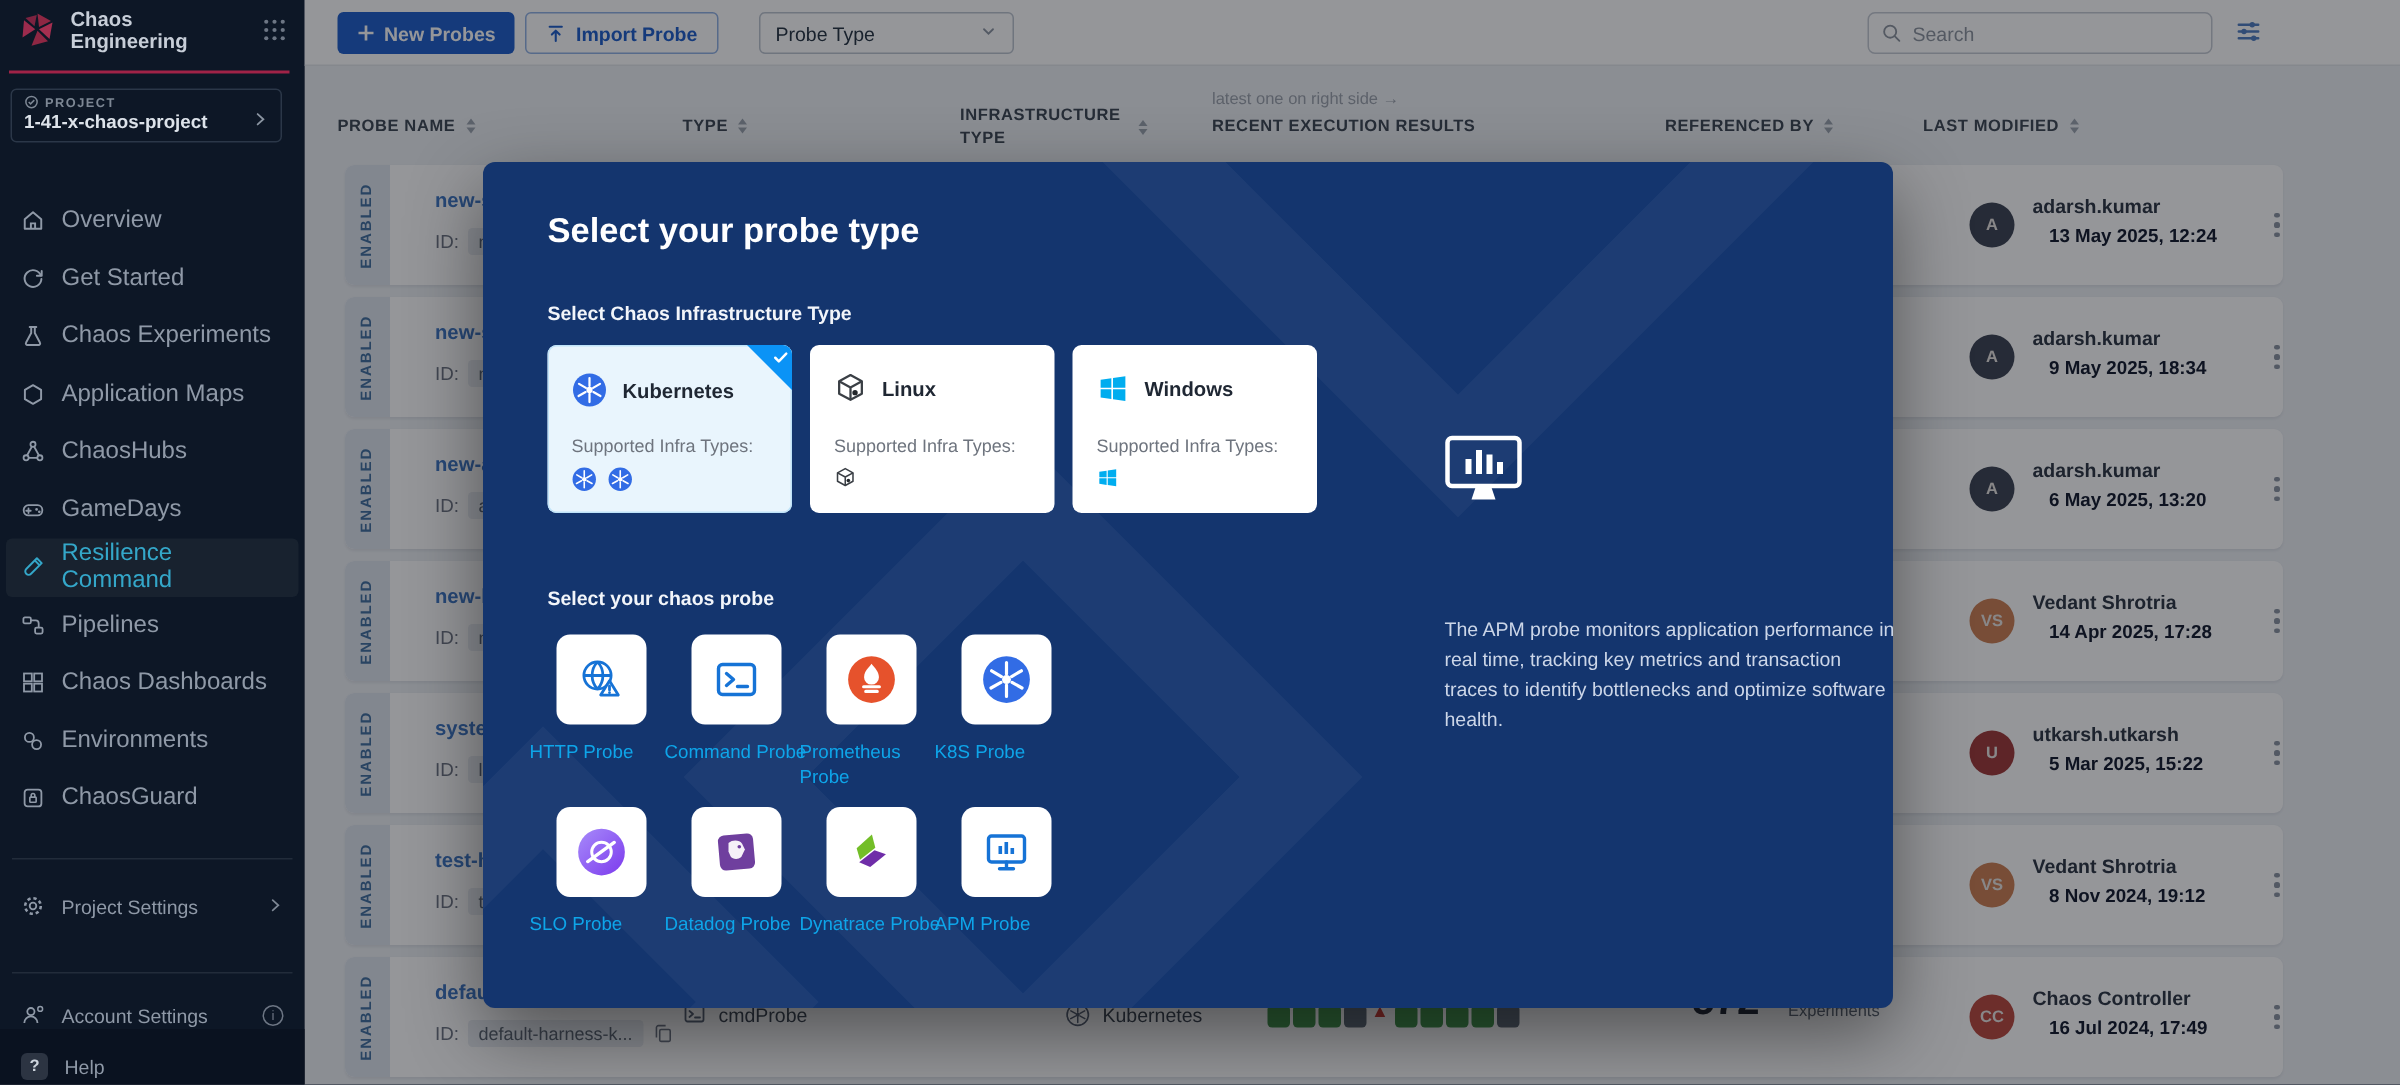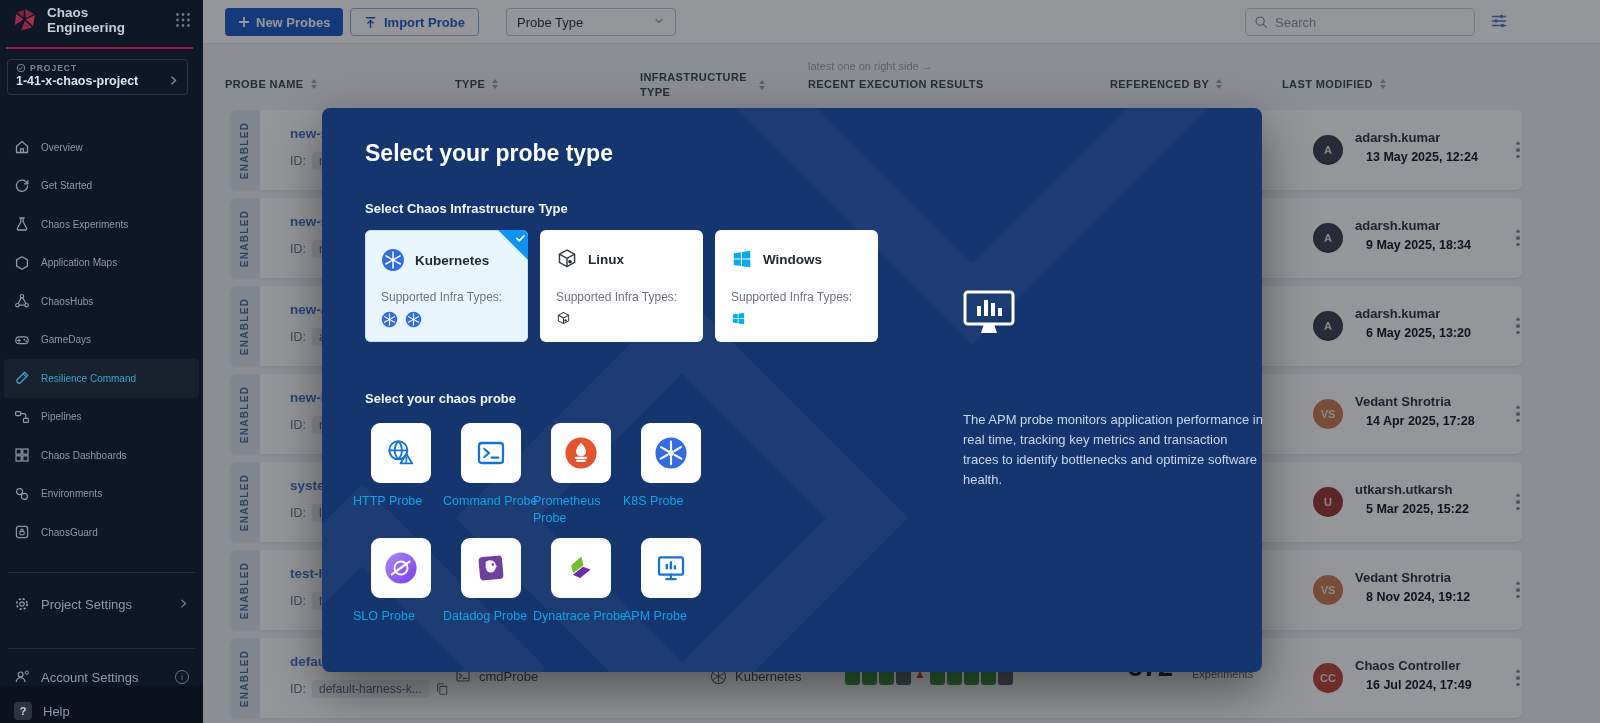--- a/index.html
+++ b/index.html
@@ -10,21 +10,21 @@
   
   .sidebar { position:absolute; left:0; top:0; width:203px; height:723px; background:#0d1726; z-index:20; }
   .sb-head { position:absolute; left:0; top:0; width:100%; height:40px; display:flex; align-items:center; padding:0 12px; gap:9px; }
   .sb-title { color:#c7ced8; font-size:13.5px; font-weight:bold; flex:1; }
   .sb-rule { position:absolute; left:6px; right:10px; top:47px; height:2px; background:#a02347; }
   .proj-box { position:absolute; left:7px; top:59px; width:181px; height:36px; border:1px solid #2b3748; border-radius:4px; padding:3px 8px; cursor:pointer; }
   .proj-label { font-size:8.5px; letter-spacing:1px; color:#7d8794; font-weight:bold; display:flex; align-items:center; gap:4px; }
   .proj-name { font-size:12.5px; color:#dde3ea; font-weight:bold; margin-top:1px; }
   .proj-chev { position:absolute; right:8px; top:12px; color:#8a94a1; }
   .nav { position:absolute; left:0; top:128px; width:100%; }
-  .nav-item { height:38.5px; display:flex; align-items:center; gap:11px; padding:0 14px; color:#8f99a7; font-size:10px; cursor:pointer; }
+  .nav-item { height:38.5px; display:flex; align-items:center; gap:11px; padding:0 14px; color:#8f99a7; font-size:16px; cursor:pointer; }
   .nav-item svg { flex:0 0 16px; }
   .nav-item.active { background:#18222f; color:#34a7c9; border-radius:4px; margin:0 4px; padding:0 10px; }
   .sb-div { position:absolute; left:8px; right:8px; height:1px; background:#222c3a; }
   .nav-foot-item { position:absolute; left:0; width:100%; height:38px; display:flex; align-items:center; gap:11px; padding:0 14px; color:#8f99a7; font-size:13px; cursor:pointer; }
   .foot-chev { margin-left:auto; color:#7d8794; }
   .help-panel { position:absolute; left:0; top:686px; width:203px; height:37px; background:#0a1220; }
   .help-sq { width:18px; height:18px; border-radius:4px; background:#2c3442; color:#cdd4dd; font-size:11px; font-weight:bold; display:flex; align-items:center; justify-content:center; }
   .info-circ { margin-left:auto; width:14px; height:14px; border:1px solid #6d7684; border-radius:50%; color:#6d7684; font-size:9px; display:flex; align-items:center; justify-content:center; }
 
   

